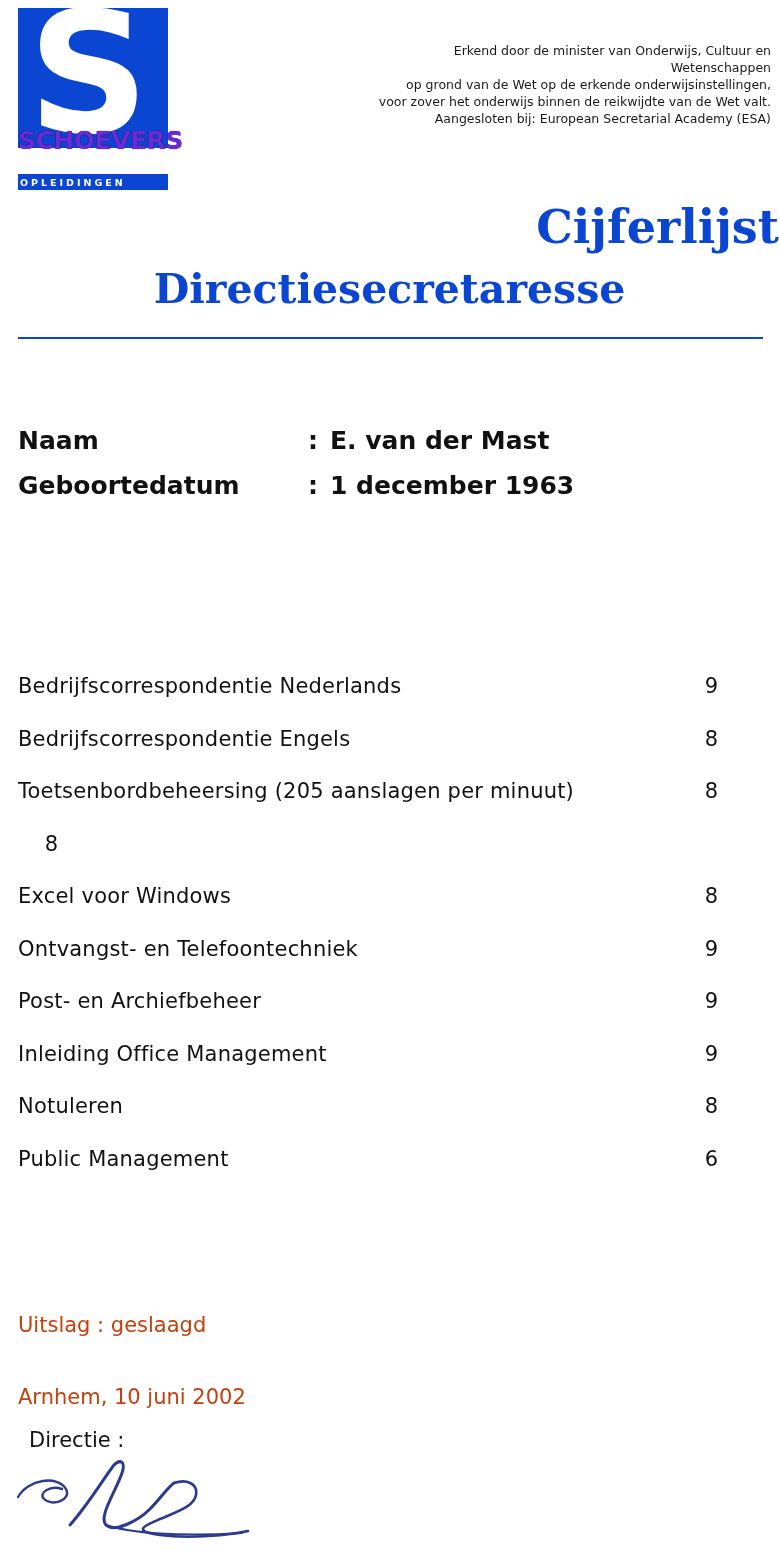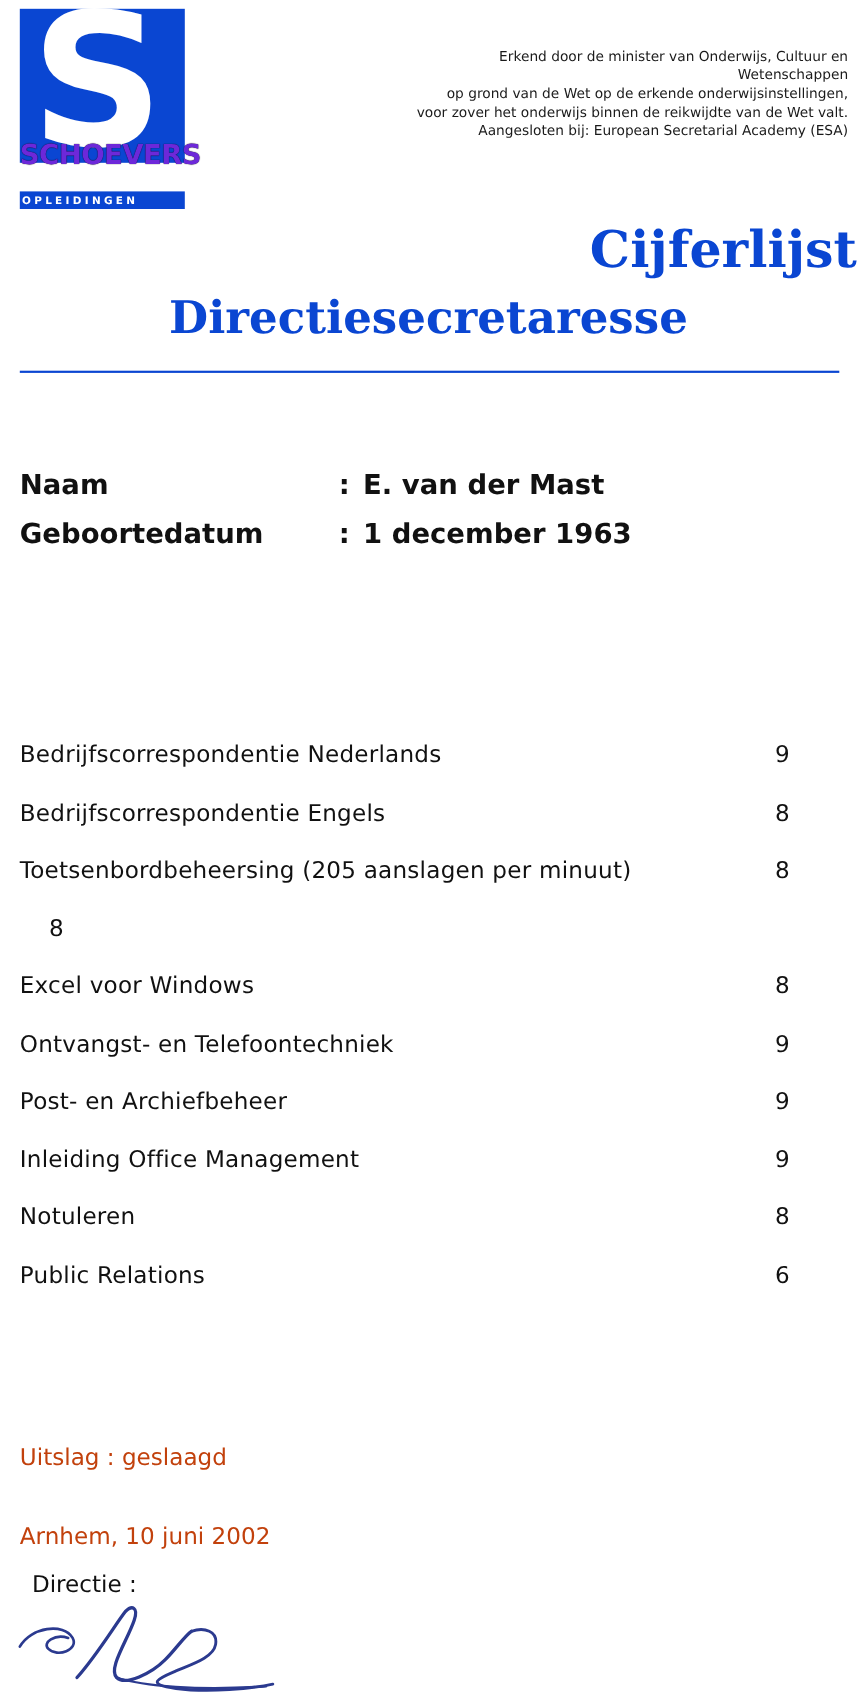--- a/index.html
+++ b/index.html
@@ -284,21 +284,21 @@
   </div>
   <div class="grade-row">
     <div class="grade-name">Inleiding Office Management</div>
     <div class="grade-value">9</div>
   </div>
   <div class="grade-row">
     <div class="grade-name">Notuleren</div>
     <div class="grade-value">8</div>
   </div>
   <div class="grade-row">
-    <div class="grade-name">Public Relations</div>
+    <div class="grade-name">Public Management</div>
     <div class="grade-value">6</div>
   </div>
 </div>
 
 <div class="footer">
   <div class="footer-line">Uitslag : geslaagd</div>
   <div class="footer-line">Arnhem, 10 juni 2002</div>
 </div>
 
 <div class="directie">Directie :</div>

